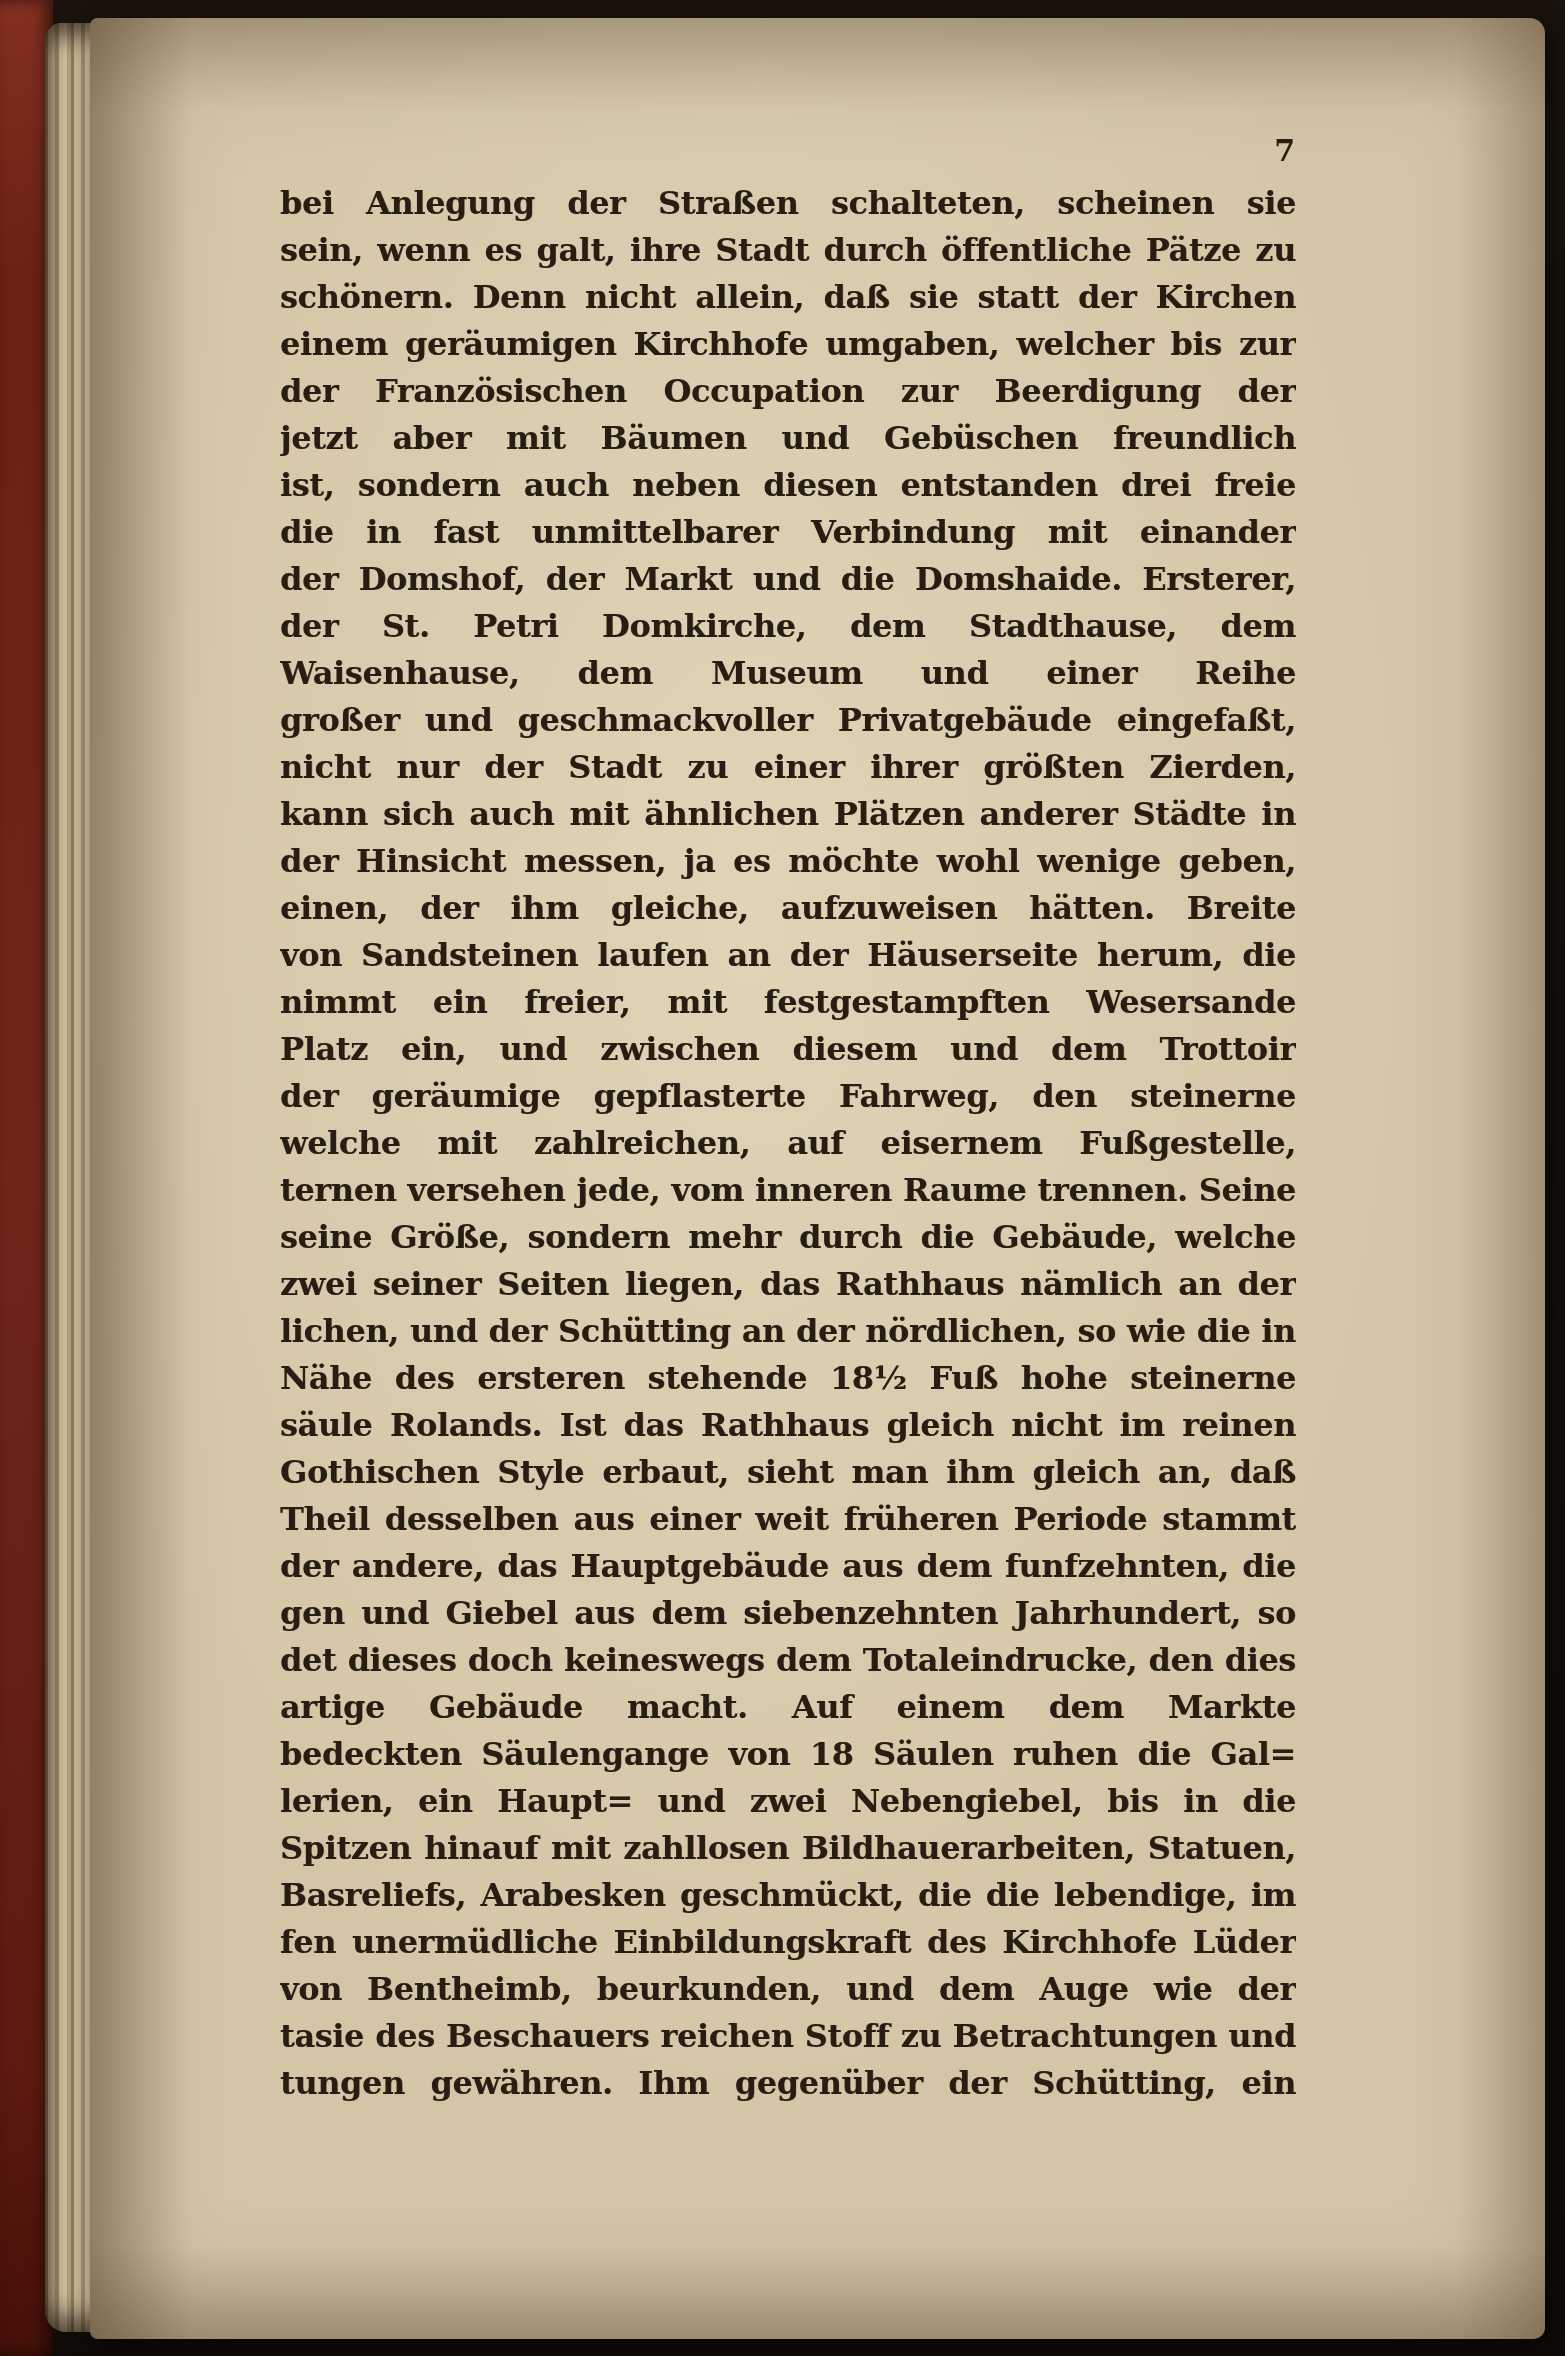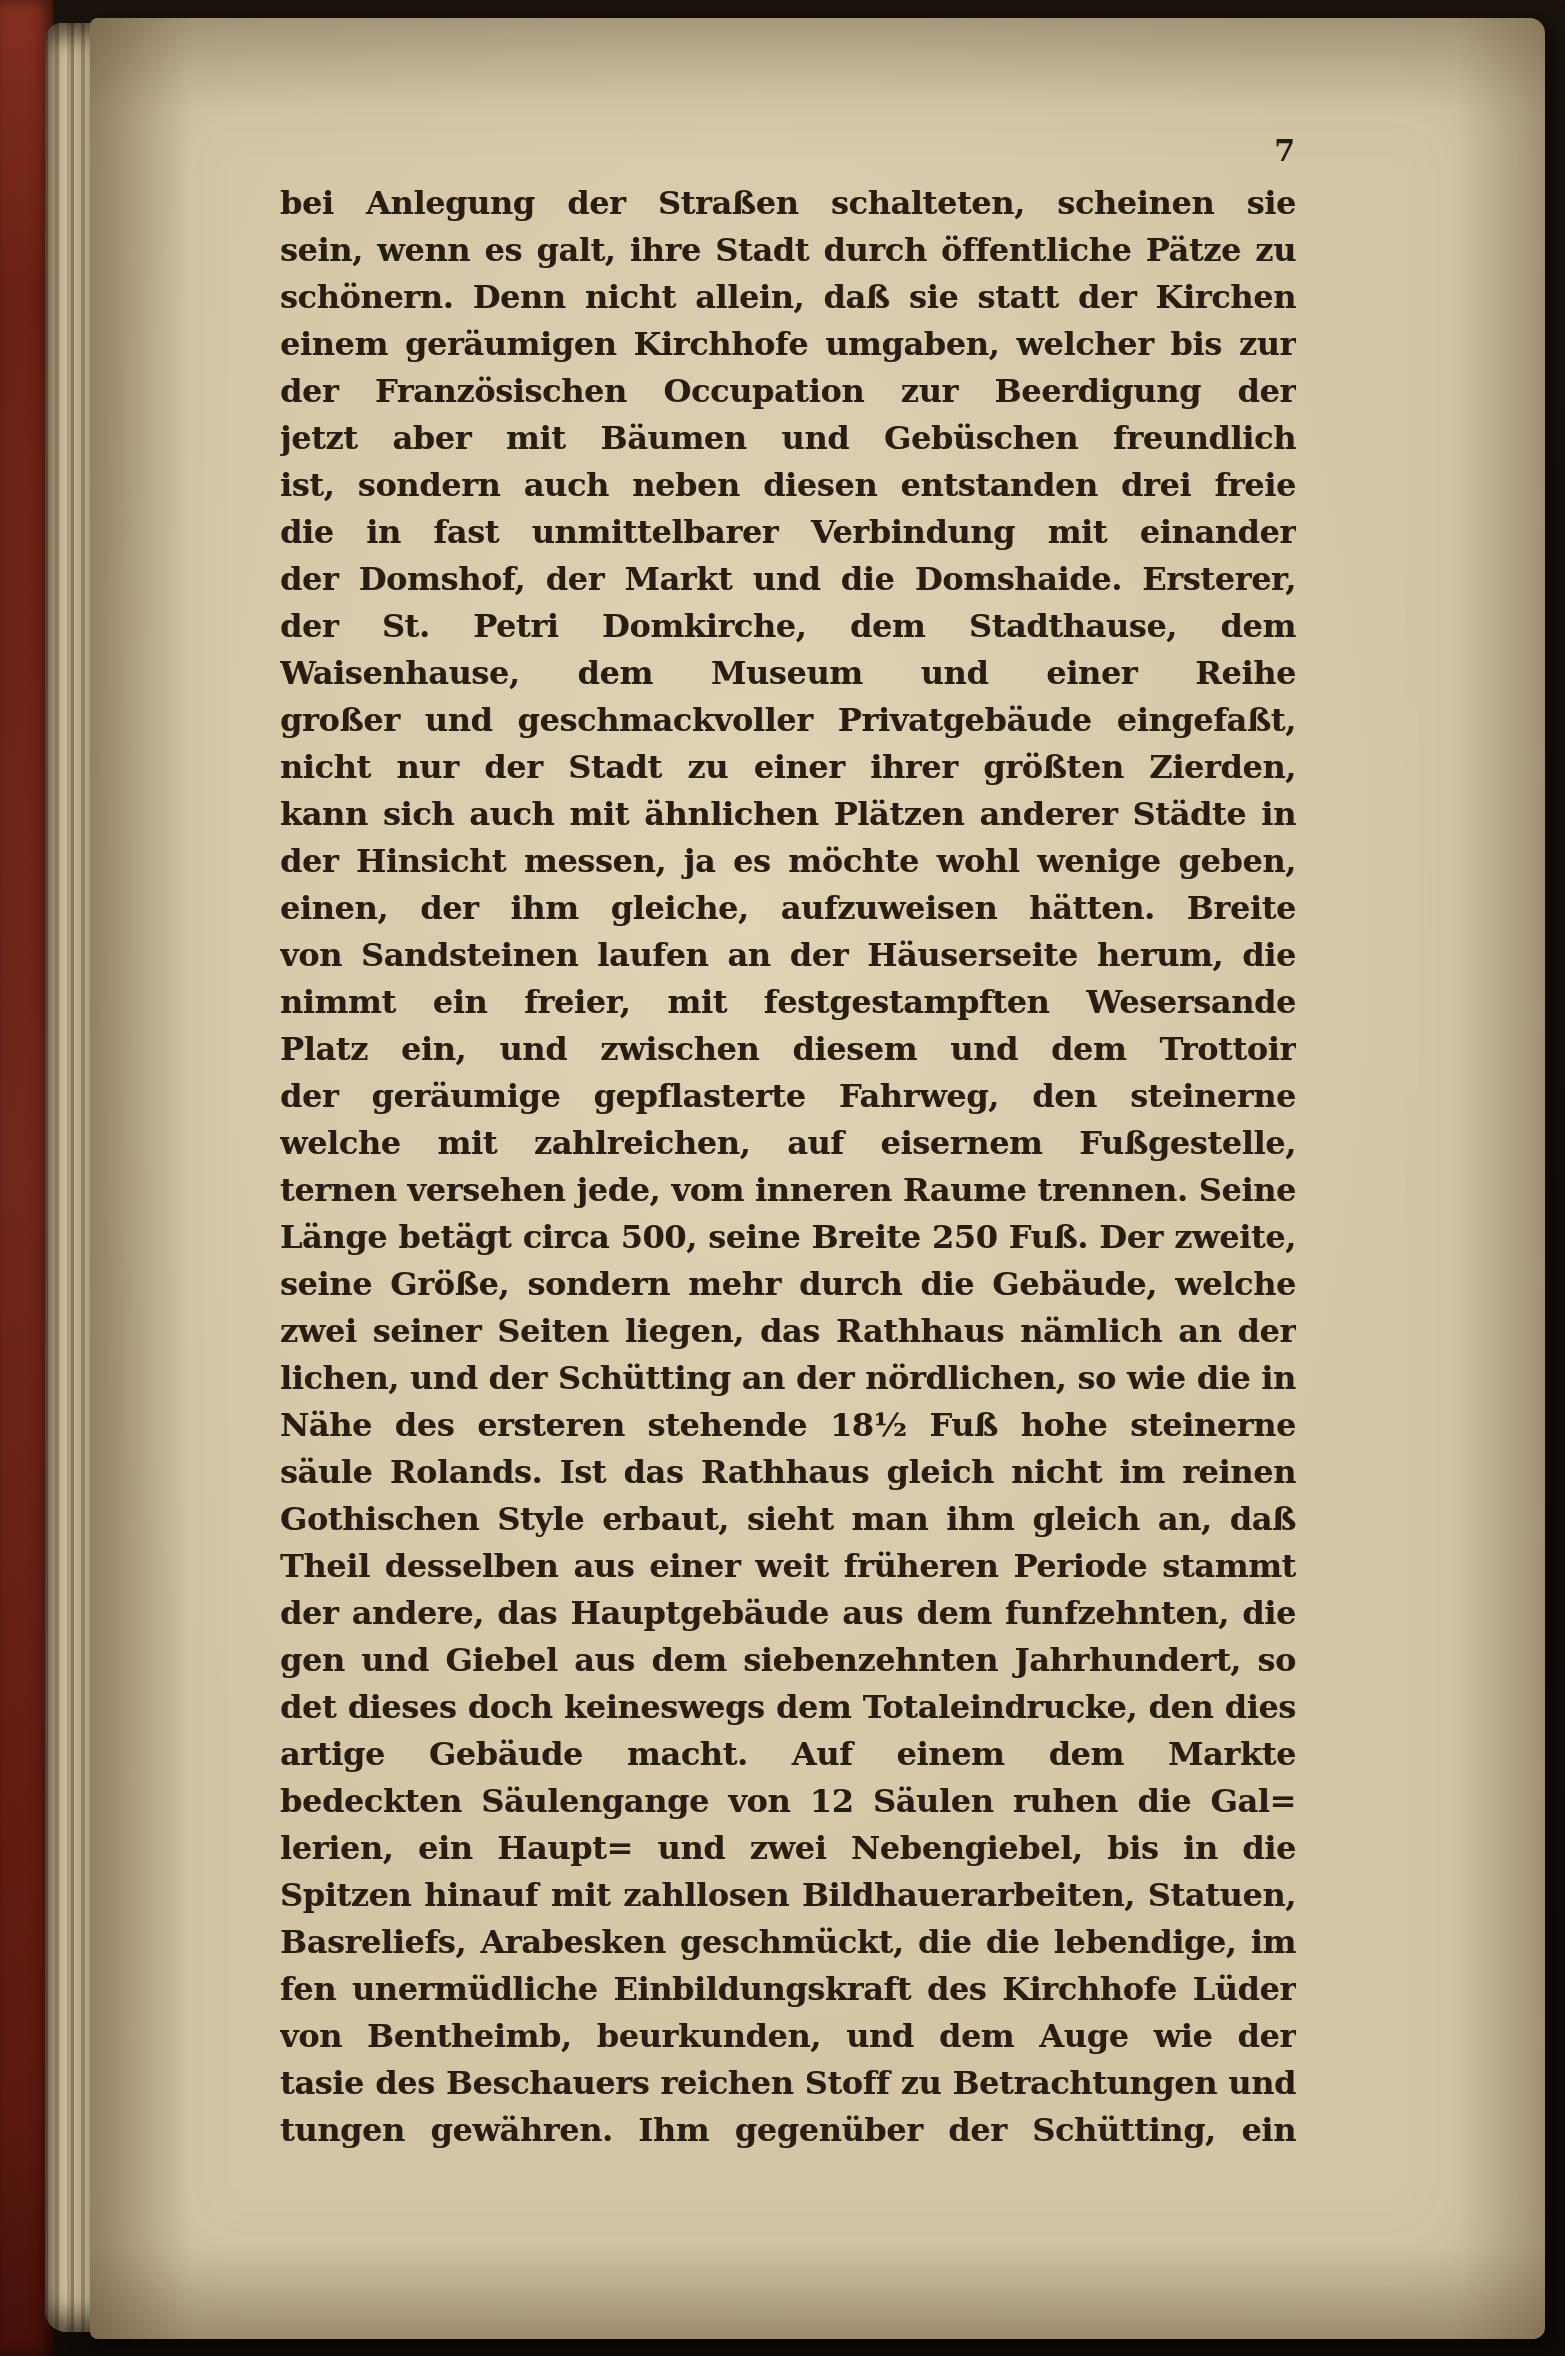--- a/index.html
+++ b/index.html
@@ -112,33 +112,32 @@
         <div class="text-line">nicht nur der Stadt zu einer ihrer größten Zierden, sondern</div>
         <div class="text-line">kann sich auch mit ähnlichen Plätzen anderer Städte in je=</div>
         <div class="text-line">der Hinsicht messen, ja es möchte wohl wenige geben, die</div>
         <div class="text-line">einen, der ihm gleiche, aufzuweisen hätten.  Breite Trottoirs</div>
         <div class="text-line">von Sandsteinen laufen an der Häuserseite herum, die Mitte</div>
         <div class="text-line">nimmt ein freier, mit festgestampften Wesersande geebneter</div>
         <div class="text-line">Platz ein, und zwischen diesem und dem Trottoir befindet sich</div>
         <div class="text-line">der geräumige gepflasterte Fahrweg, den steinerne Pfähle,</div>
         <div class="text-line">welche mit zahlreichen, auf eisernem Fußgestelle, ruhenden La=</div>
         <div class="text-line">ternen versehen jede, vom inneren Raume trennen.  Seine</div>
-        <div class="text-line">Länge betägt circa 500, seine Breite 250 Fuß.  Der zweite,</div>
         <div class="text-line">seine Größe, sondern mehr durch die Gebäude, welche an</div>
         <div class="text-line">zwei seiner Seiten liegen, das Rathhaus nämlich an der süd=</div>
         <div class="text-line">lichen, und der Schütting an der nördlichen, so wie die in der</div>
         <div class="text-line">Nähe des ersteren stehende 18½ Fuß hohe steinerne Bild=</div>
         <div class="text-line">säule Rolands.  Ist das Rathhaus gleich nicht im reinen</div>
         <div class="text-line">Gothischen Style erbaut, sieht man ihm gleich an, daß ein</div>
         <div class="text-line">Theil desselben aus einer weit früheren Periode stammt als</div>
         <div class="text-line">der andere, das Hauptgebäude aus dem funfzehnten, die Bö=</div>
         <div class="text-line">gen und Giebel aus dem siebenzehnten Jahrhundert, so scha=</div>
         <div class="text-line">det dieses doch keineswegs dem Totaleindrucke, den dies groß=</div>
         <div class="text-line">artige Gebäude macht.  Auf einem dem Markte zugekehrten</div>
-        <div class="text-line">bedeckten Säulengange von 12 Säulen ruhen die Gal=</div>
+        <div class="text-line">bedeckten Säulengange von 18 Säulen ruhen die Gal=</div>
         <div class="text-line">lerien, ein Haupt= und zwei Nebengiebel, bis in die äußersten</div>
         <div class="text-line">Spitzen hinauf mit zahllosen Bildhauerarbeiten, Statuen,</div>
         <div class="text-line">Basreliefs, Arabesken geschmückt, die die lebendige, im Schaf=</div>
         <div class="text-line">fen unermüdliche Einbildungskraft des Kirchhofe Lüder</div>
         <div class="text-line">von Bentheimb, beurkunden, und dem Auge wie der Phan=</div>
         <div class="text-line">tasie des Beschauers reichen Stoff zu Betrachtungen und Deu=</div>
         <div class="text-line">tungen gewähren.  Ihm gegenüber der Schütting, ein statt=</div>
       </div>
   </div>
 </div>

